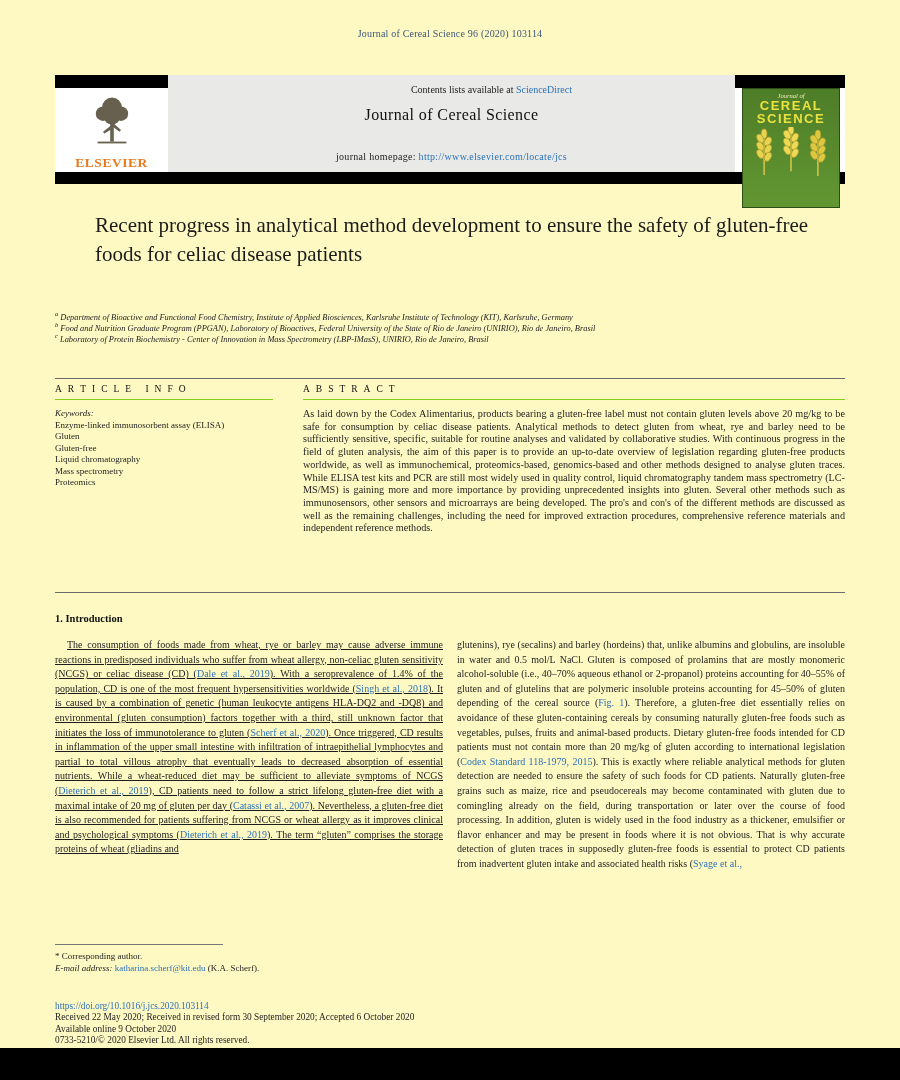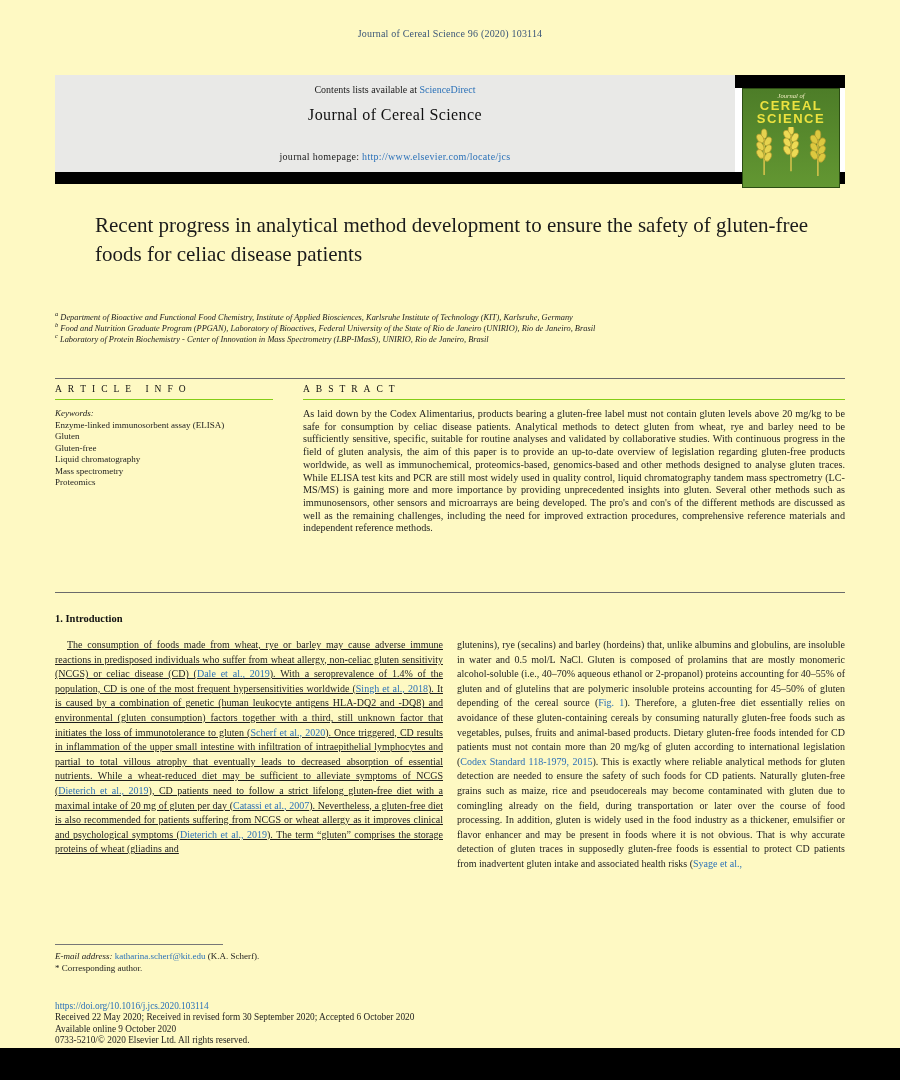--- a/index.html
+++ b/index.html
@@ -13,25 +13,25 @@
               font-size:10px; color:#3a5578; letter-spacing:.2px; }
 
   
   .header-row { position:absolute; top:75px; left:55px; width:790px; height:97px; display:flex; }
   .logo-col { width:113px; position:relative; background:#fff; }
   .corner-bar { position:absolute; top:0; left:0; right:0; height:13px; background:#000; }
   .tree-svg { position:absolute; top:16px; left:50%; transform:translateX(-50%); }
   .elsevier-word { position:absolute; bottom:1px; left:0; width:100%; text-align:center;
                    color:#e87a1e; font-weight:bold; font-size:13.5px; letter-spacing:.5px; }
   .center-col { flex:1; background:#e9e9e7; position:relative; text-align:center; }
-  .contents-line { position:absolute; top:9px; width:100%; font-size:10px; color:#222; }
+  .contents-line { position:absolute; top:9px; width:100%; font-size:10px; color:#222;margin-left:40px; }
   .journal-name { position:absolute; top:31px; width:100%; font-size:16px; letter-spacing:.4px; color:#101010; }
   .homepage-line { position:absolute; bottom:10px; width:100%; font-size:10px; color:#222; letter-spacing:.3px; }
   .cover-col { width:110px; position:relative; background:#fff; }
-  .cover { position:absolute; top:13px; left:7px; width:98px; height:100px; z-index:2;
+  .cover { position:absolute; top:13px; left:7px; width:98px; height:120px; z-index:2;
            background:linear-gradient(#4d7d28,#639732); border:1px solid #2c4d14;
            text-align:center; overflow:hidden; }
   .cover-jof { font-size:6.5px; font-style:italic; color:#f1edc0; margin-top:3px; }
   .cover-t1,.cover-t2 { font-family:"Liberation Sans",sans-serif; font-weight:bold; font-size:13px;
                         color:#ece23f; letter-spacing:1.5px; line-height:13px; }
   .wheat { display:block; margin:2px auto 0; }
   .thick-bar { position:absolute; top:172px; left:55px; width:790px; height:12px; background:#000; z-index:1; }
 
   
   .title { position:absolute; top:211px; left:55px; width:748px; font-size:21px;
@@ -75,20 +75,36 @@
   .bottom-band { position:absolute; bottom:0; left:0; width:900px; height:32px; background:#000; }
 </style>
 </head>
 <body>
 
 <div class="page">
 
   <div class="citation">Journal of Cereal Science 96 (2020) 103114</div>
 
   <div class="header-row">
+    <div class="logo-col">
+      <div class="corner-bar"></div>
+      <svg class="tree-svg" width="54" height="58" viewBox="0 0 60 60">
+        <g fill="#67604f">
+          <circle cx="30" cy="16" r="11"></circle>
+          <circle cx="20" cy="23" r="8"></circle>
+          <circle cx="40" cy="23" r="8"></circle>
+          <circle cx="30" cy="26" r="9"></circle>
+          <rect x="28" y="30" width="4" height="24"></rect>
+          <path d="M29 36 L20 43 L21.5 45 L30 40 Z"></path>
+          <path d="M31 33 L40 41 L38.5 43 L30 37 Z"></path>
+          <rect x="14" y="54" width="32" height="2"></rect>
+        </g>
+      </svg>
+      <div class="elsevier-word">ELSEVIER</div>
+    </div>
 
     <div class="center-col">
       <div class="contents-line">
         <span>Contents lists available at </span><span class="link">ScienceDirect</span>
       </div>
       <div class="journal-name">Journal of Cereal Science</div>
       <div class="homepage-line">
         <span>journal homepage: </span><span class="link">http://www.elsevier.com/locate/jcs</span>
       </div>
     </div>
@@ -158,26 +174,26 @@
 
   <div class="bodycol colL">
     <p><span>The consumption of foods made from wheat, rye or barley may cause adverse immune reactions in predisposed individuals who suffer from wheat allergy, non-celiac gluten sensitivity (NCGS) or celiac disease (CD) (</span><span class="link">Dale et al., 2019</span><span>). With a seroprevalence of 1.4% of the population, CD is one of the most frequent hypersensitivities worldwide (</span><span class="link">Singh et al., 2018</span><span>). It is caused by a combination of genetic (human leukocyte antigens HLA-DQ2 and -DQ8) and environmental (gluten consumption) factors together with a third, still unknown factor that initiates the loss of immunotolerance to gluten (</span><span class="link">Scherf et al., 2020</span><span>). Once triggered, CD results in inflammation of the upper small intestine with infiltration of intraepithelial lymphocytes and partial to total villous atrophy that eventually leads to decreased absorption of essential nutrients. While a wheat-reduced diet may be sufficient to alleviate symptoms of NCGS (</span><span class="link">Dieterich et al., 2019</span><span>), CD patients need to follow a strict lifelong gluten-free diet with a maximal intake of 20 mg of gluten per day (</span><span class="link">Catassi et al., 2007</span><span>). Nevertheless, a gluten-free diet is also recommended for patients suffering from NCGS or wheat allergy as it improves clinical and psychological symptoms (</span><span class="link">Dieterich et al., 2019</span><span>). The term “gluten” comprises the storage proteins of wheat (gliadins and</span></p>
   </div>
   <div class="bodycol colR">
     <p><span>glutenins), rye (secalins) and barley (hordeins) that, unlike albumins and globulins, are insoluble in water and 0.5 mol/L NaCl. Gluten is composed of prolamins that are mostly monomeric alcohol-soluble (i.e., 40–70% aqueous ethanol or 2-propanol) proteins accounting for 40–55% of gluten and of glutelins that are polymeric insoluble proteins accounting for 45–50% of gluten depending of the cereal source (</span><span class="link">Fig. 1</span><span>). Therefore, a gluten-free diet essentially relies on avoidance of these gluten-containing cereals by consuming naturally gluten-free foods such as vegetables, pulses, fruits and animal-based products. Dietary gluten-free foods intended for CD patients must not contain more than 20 mg/kg of gluten according to international legislation (</span><span class="link">Codex Standard 118-1979, 2015</span><span>). This is exactly where reliable analytical methods for gluten detection are needed to ensure the safety of such foods for CD patients. Naturally gluten-free grains such as maize, rice and pseudocereals may become contaminated with gluten due to comingling already on the field, during transportation or later over the course of food processing. In addition, gluten is widely used in the food industry as a thickener, emulsifier or flavor enhancer and may be present in foods where it is not obvious. That is why accurate detection of gluten traces in supposedly gluten-free foods is essential to protect CD patients from inadvertent gluten intake and associated health risks (</span><span class="link">Syage et al.,</span></p>
   </div>
 
   <div class="footnote">
     <div class="footnote-rule"></div>
+    <div>* Corresponding author.</div>
     <div>
       <span class="em-label">E-mail address:</span>
       <span class="link">katharina.scherf@kit.edu</span>
       <span>(K.A. Scherf).</span>
     </div>
-    <div>* Corresponding author.</div>
   </div>
 
   <div class="footer-block">
     <div class="link">https://doi.org/10.1016/j.jcs.2020.103114</div>
     <div>Received 22 May 2020; Received in revised form 30 September 2020; Accepted 6 October 2020</div>
     <div>Available online 9 October 2020</div>
     <div>0733-5210/© 2020 Elsevier Ltd. All rights reserved.</div>
   </div>
 
   <div class="bottom-band"></div>

